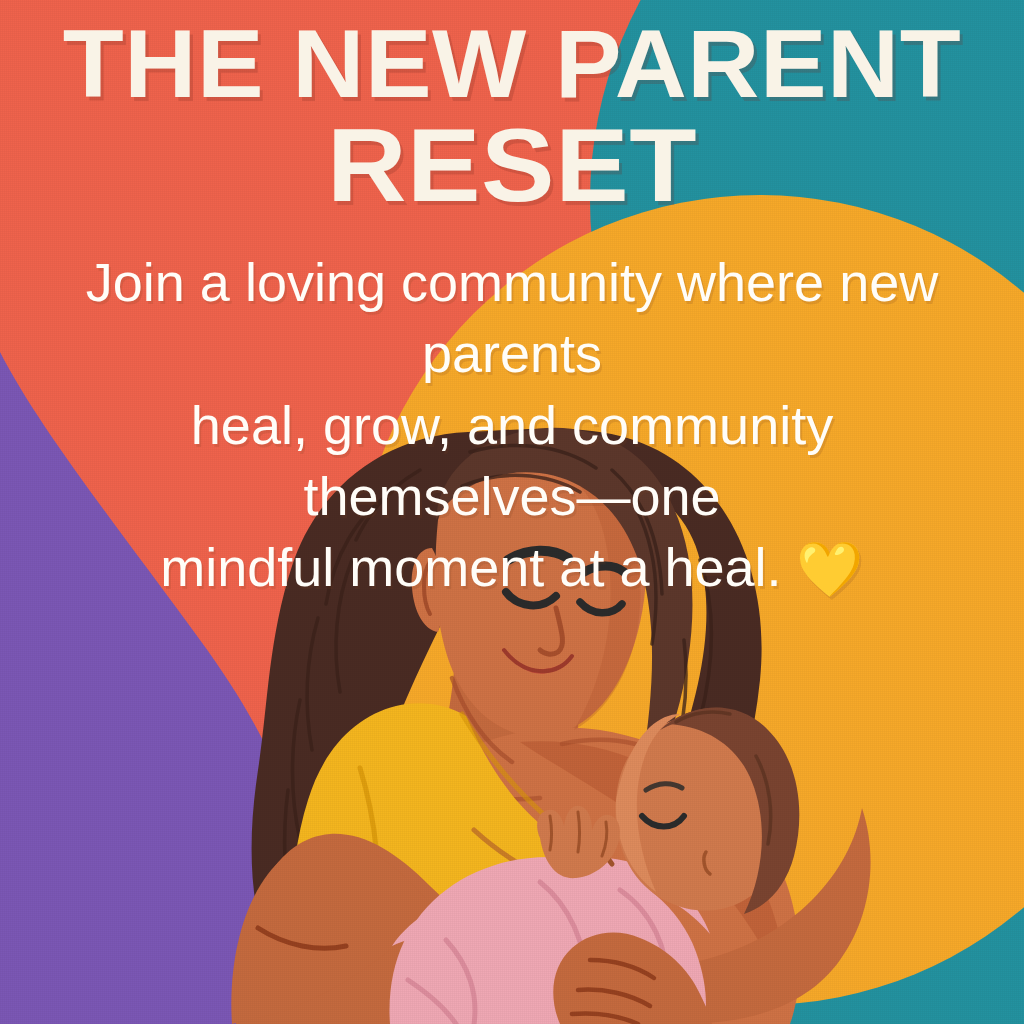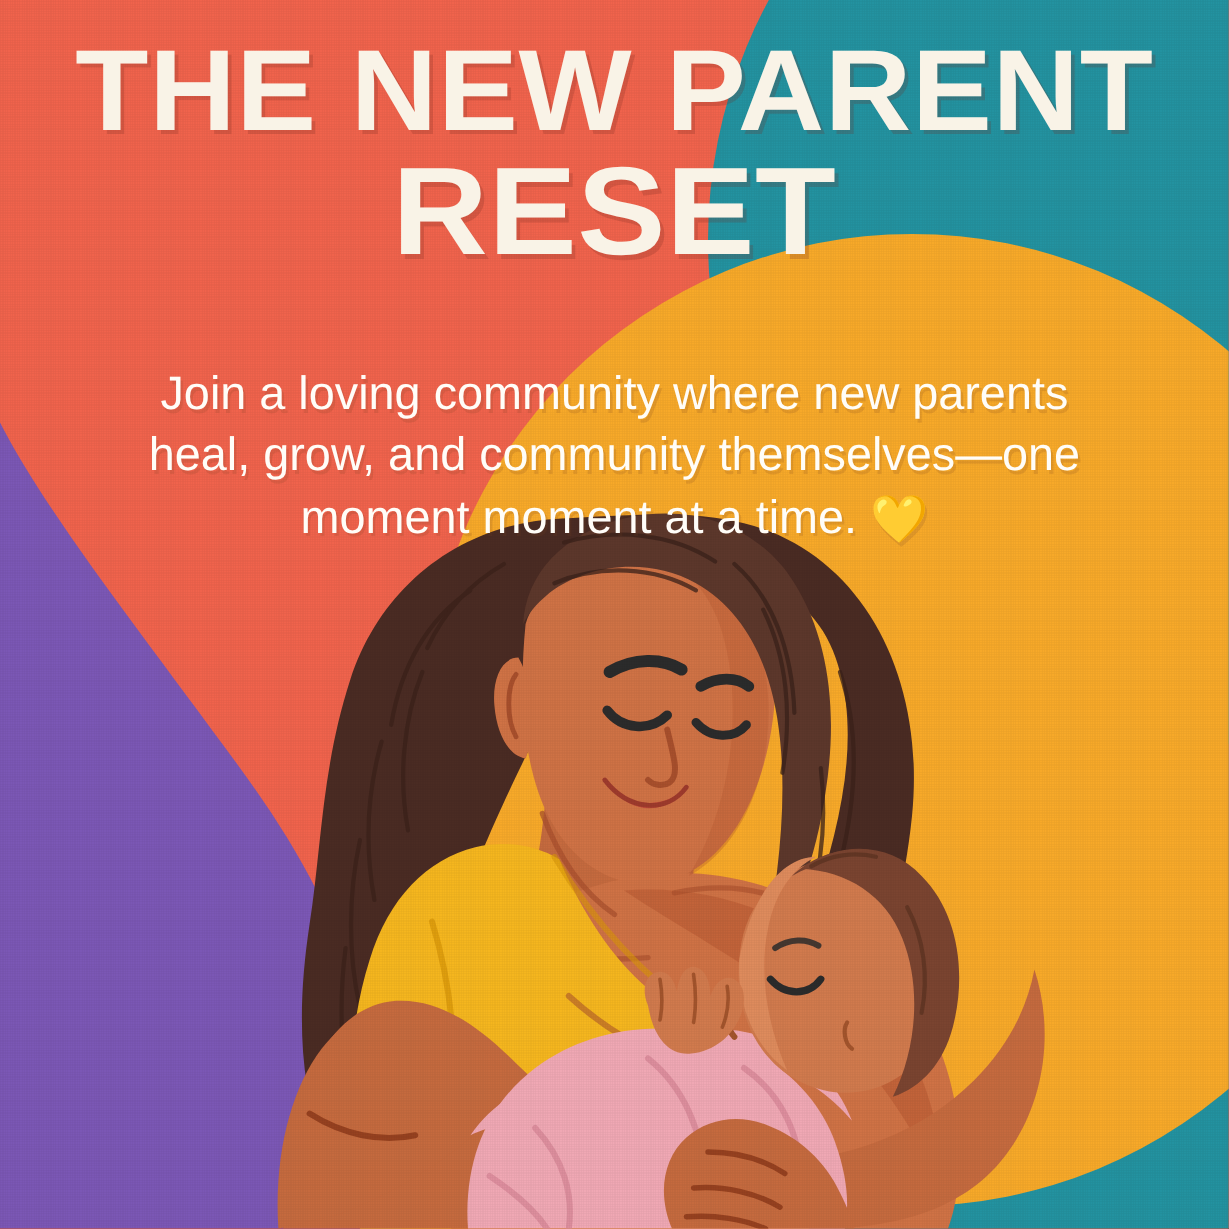--- a/index.html
+++ b/index.html
@@ -29,21 +29,21 @@
     width: 1024px; height: 1024px;
     pointer-events: none;
     opacity: .055;
     mix-blend-mode: multiply;
     background-image:
       repeating-linear-gradient(0deg, rgba(0,0,0,.5) 0 1px, rgba(255,255,255,0) 1px 2px),
       repeating-linear-gradient(90deg, rgba(0,0,0,.45) 0 1px, rgba(255,255,255,0) 1px 2px);
   }
   #text-layer {
     position: absolute;
-    left: 0; top: 12px;
+    left: 0; top: 0;
     width: 1024px;
     height: 992px;
   }
   .headline-wrap {
     position: absolute;
     left: 0;
     top: 18px;
     width: 1024px;
     text-align: center;
   }
@@ -69,24 +69,23 @@
   .subtitle {
     position: absolute;
     left: 50%;
     transform: translateX(-50%);
     top: 247px;
     width: 900px;
     text-align: center;
     color: #FFFDF8;
     font-family: "Liberation Sans", sans-serif;
     font-weight: normal;
-    font-size: 39px;
+    font-size: 54px;
     line-height: 1.32;
     text-shadow: 2px 3px 0 rgba(120,60,30,0.16);
-    margin-top: 44px;
   }
   .sub-line { display: block; }
   .heart {
     color: #F7C948;
     display: inline-block;
     transform: translateY(2px);
   }
 </style>
 </head>
 <body>
@@ -276,20 +275,20 @@
 
     <div class="headline-wrap">
       <span class="headline l1">THE NEW PARENT</span>
       <span class="headline l2">RESET</span>
     </div>
 
     <div class="subtitle">
       <span class="sub-line">Join a loving community where new parents</span>
       <span class="sub-line">heal, grow, and community themselves—one</span>
       <span class="sub-line">
-        <span>moment moment at a time.</span>
+        <span>mindful moment at a heal.</span>
         <span class="heart">💛</span>
       </span>
     </div>
 
   </div>
 
 </div>
 
 </body></html>

